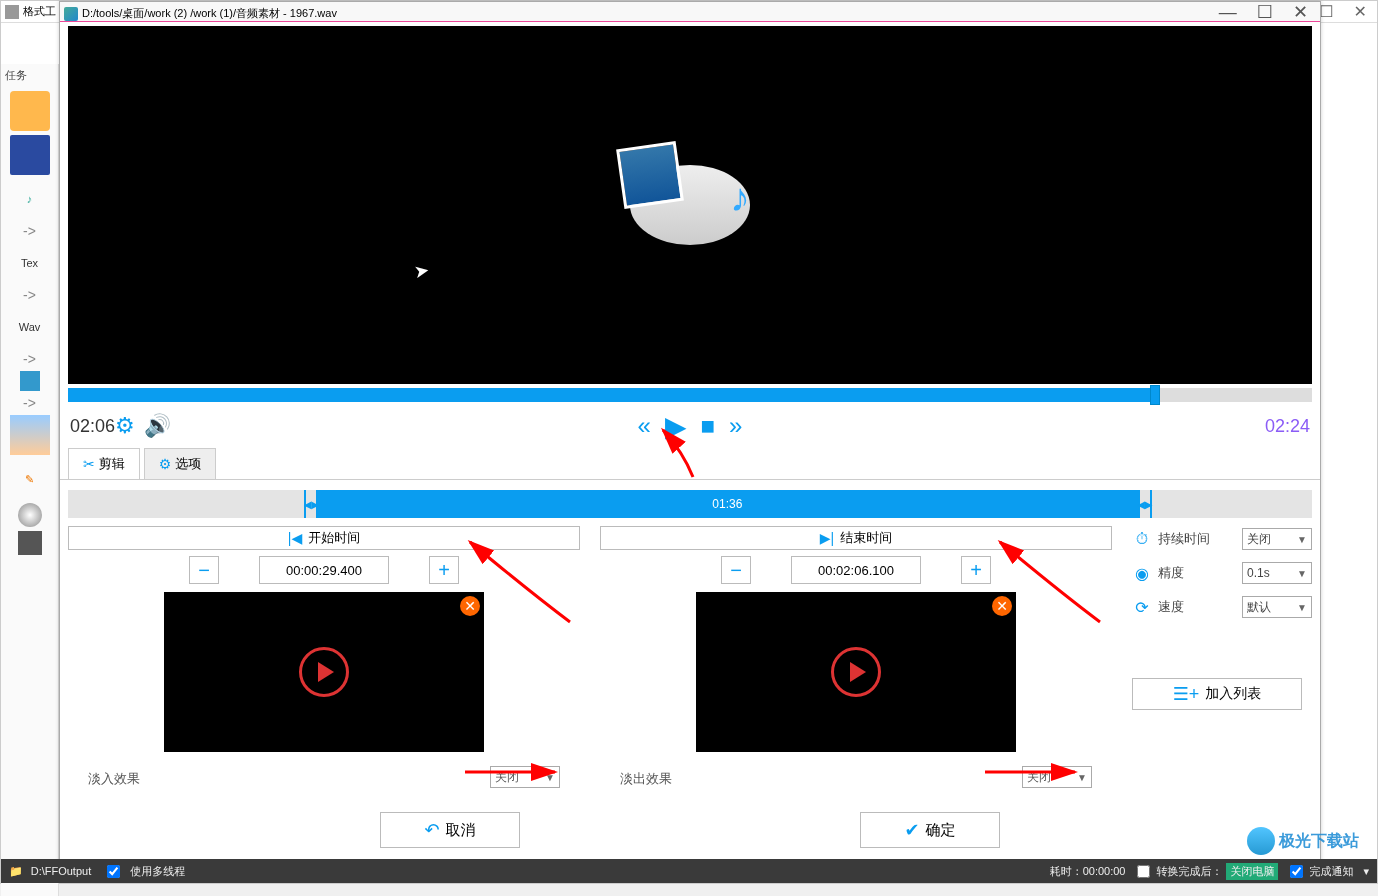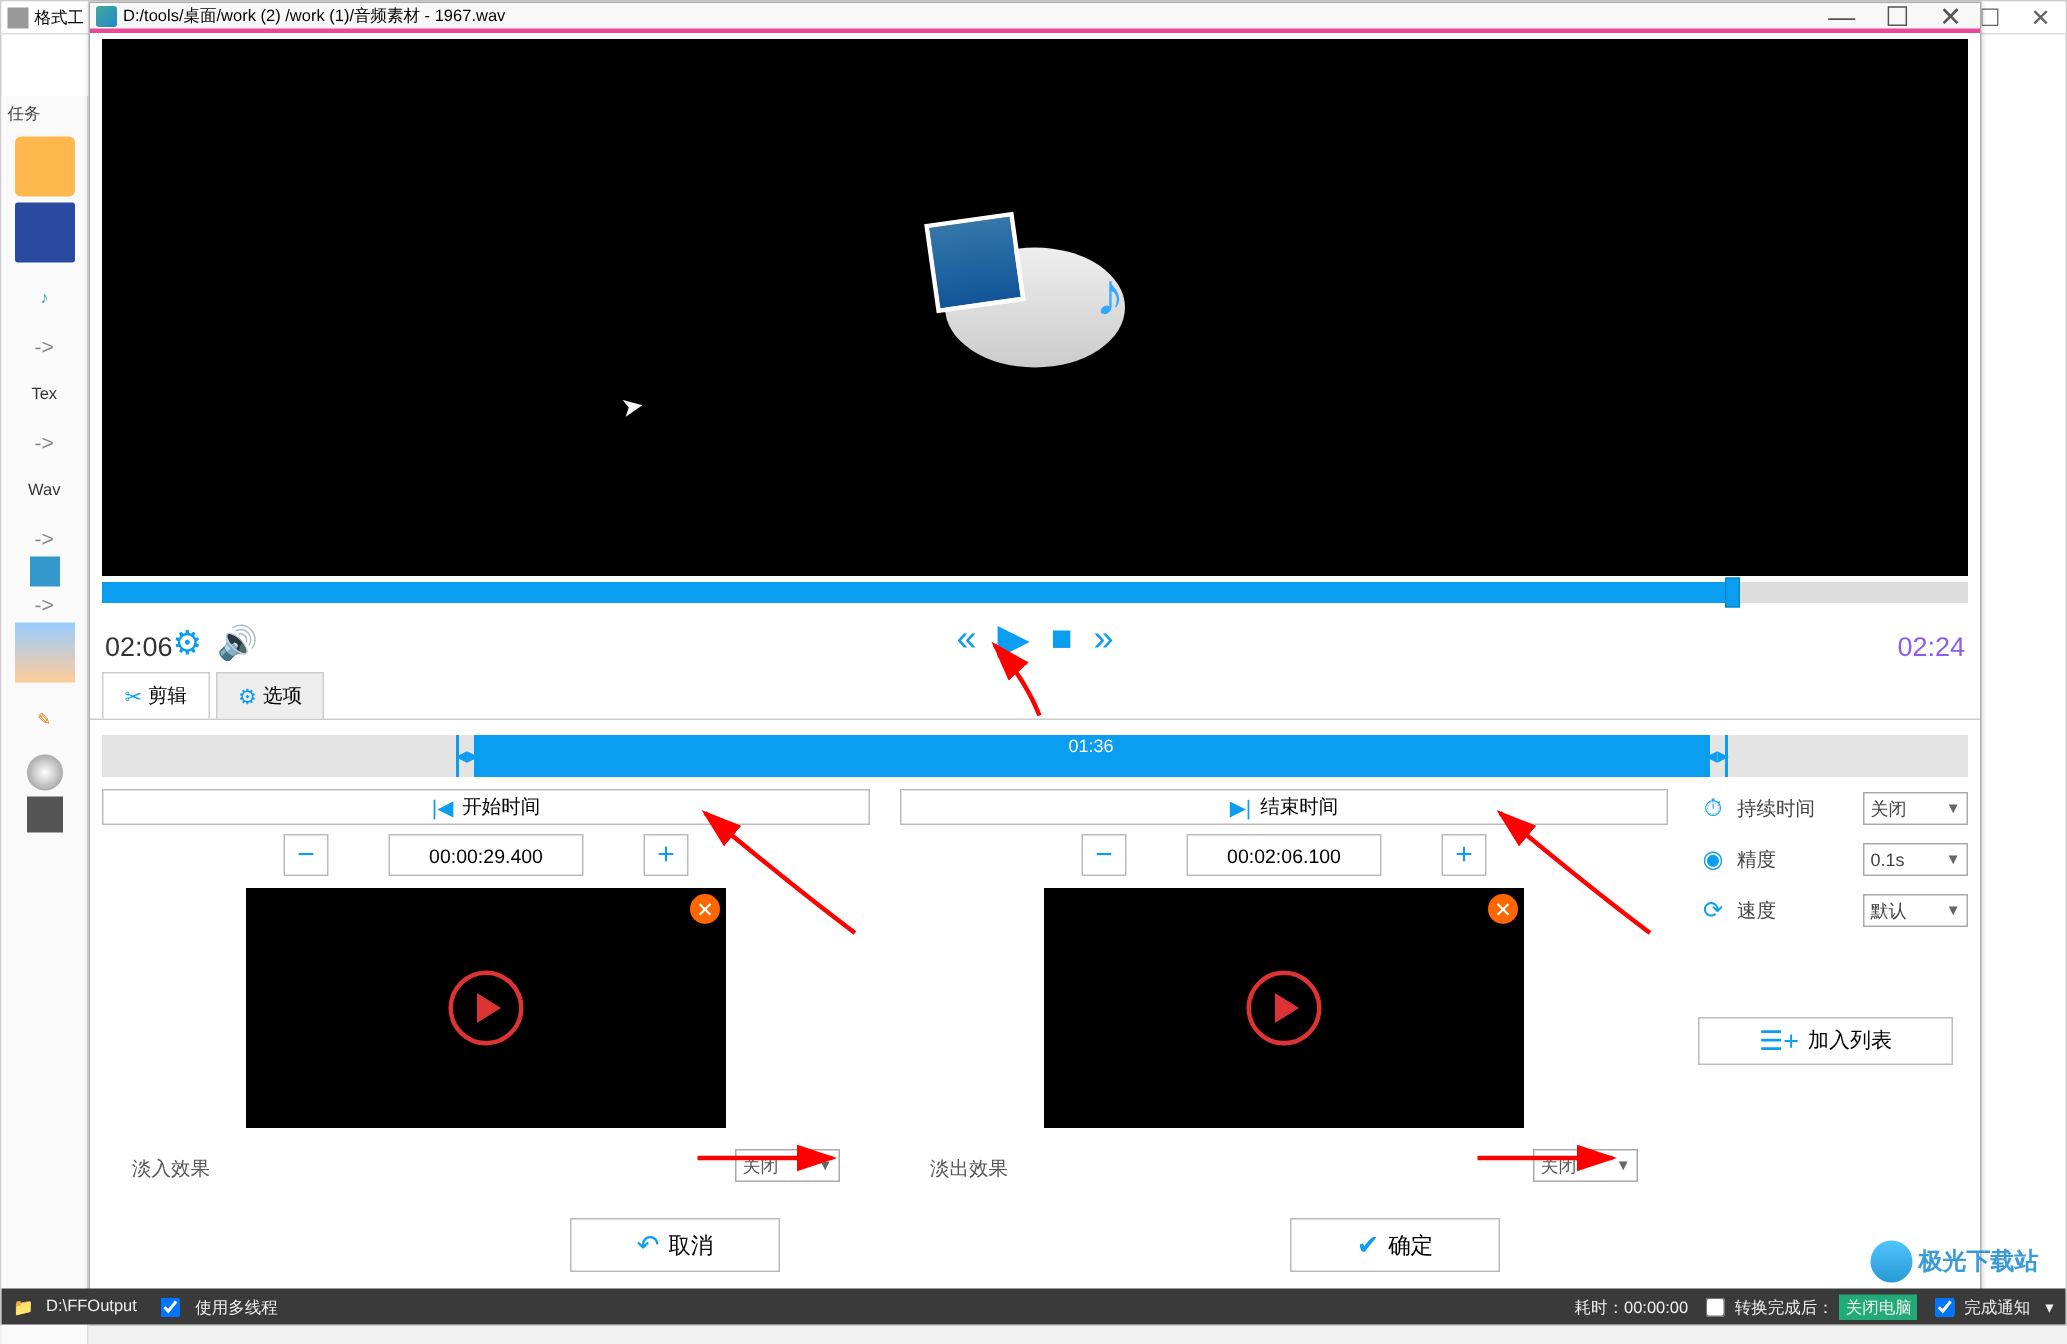--- a/index.html
+++ b/index.html
@@ -10,53 +10,53 @@
 .outer-titlebar .icon { width: 14px; height: 14px; background: #999; margin-right: 4px; }
 .outer-titlebar .controls { margin-left: auto; display: flex; gap: 8px; font-size: 16px; color: #666; }
 .outer-titlebar .controls span { cursor: pointer; padding: 0 6px; }
 
 .left-panel { position: absolute; left: 0; top: 22px; width: 58px; height: 848px; background: #fafafa; border-right: 1px solid #ddd; margin-top: 41px; }
 .left-panel .task-label { font-size: 11px; padding: 4px; color: #444; }
 .left-panel .item { width: 40px; height: 40px; margin: 4px auto; display: flex; align-items: center; justify-content: center; font-size: 11px; color: #333; }
 .left-panel .arrow { color: #888; font-size: 14px; text-align: center; margin: 4px 0; }
 
 .editor-window { position: absolute; left: 58px; top: 0; width: 1262px; height: 870px; background: #fff; border: 1px solid #aaa; box-shadow: 0 0 4px rgba(0,0,0,.2); }
-.editor-titlebar { height: 20px; display: flex; align-items: center; padding: 0 4px; font-size: 11px; background: #f8f8f8; border-bottom: 3px solid #ec4899; }
+.editor-titlebar { height: 20px; display: flex; align-items: flex-end; padding: 0 4px; font-size: 11px; background: #f8f8f8; border-bottom: 1px solid #ec4899; }
 .editor-titlebar .icon { width: 14px; height: 14px; margin-right: 4px; background: linear-gradient(135deg,#4a9,#28c); border-radius: 2px; }
 .editor-titlebar .controls { margin-left: auto; display: flex; gap: 4px; font-size: 18px; color: #555; }
 .editor-titlebar .controls span { cursor: pointer; padding: 0 8px; line-height: 18px; }
 
 .preview { margin: 4px 8px 0 8px; height: 358px; background: #000; position: relative; display: flex; align-items: center; justify-content: center; }
 .preview-placeholder { width: 160px; height: 140px; position: relative; }
 .preview-placeholder .disc { position: absolute; left: 20px; top: 30px; width: 120px; height: 80px; background: linear-gradient(#eee,#ccc); border-radius: 60px/40px; }
 .preview-placeholder .note { position: absolute; right: 20px; top: 40px; color: #3af; font-size: 40px; }
 .preview-placeholder .photo { position: absolute; left: 10px; top: 10px; width: 60px; height: 60px; background: linear-gradient(#37a,#159); border: 3px solid #fff; transform: rotate(-8deg); }
 
 .cursor { position: absolute; left: 346px; top: 234px; font-size: 18px; color: #fff; transform: rotate(-10deg); }
 
 .progress-track { margin: 4px 8px; height: 14px; background: #ddd; position: relative; }
 .progress-fill { position: absolute; left: 0; top: 0; height: 14px; background: #0a9df0; width: 87%; }
 .progress-handle { position: absolute; top: -3px; left: 87%; width: 10px; height: 20px; background: #0a9df0; border: 1px solid #08c; }
 
-.controls-row { display: flex; align-items: flex-end; padding: 4px 10px; height: 40px; }
+.controls-row { display: flex; align-items: center; padding: 4px 10px; height: 40px; }
 .time-left { font-size: 18px; color: #333; }
 .time-right { font-size: 18px; color: #8b5cf6; margin-left: auto; }
 .play-controls { position: absolute; left: 50%; transform: translateX(-50%); display: flex; gap: 14px; align-items: center; }
 .play-controls span { color: #0a9df0; font-size: 24px; cursor: pointer; }
 .play-controls .play { font-size: 28px; }
 .right-icons { display: flex; gap: 10px; align-items: center; margin-right: 18px; }
 .right-icons span { color: #0a9df0; font-size: 22px; cursor: pointer; }
 
 .tabs { display: flex; padding: 2px 8px 0 8px; border-bottom: 1px solid #ccc; gap: 4px; }
 .tab { padding: 6px 14px; background: #fff; border: 1px solid #ccc; border-bottom: none; font-size: 13px; display: flex; align-items: center; gap: 4px; cursor: pointer; }
 .tab.inactive { background: #eee; }
 .tab .ticon { color: #0a9df0; font-size: 14px; }
 
 .trim-track { margin: 10px 8px 4px 8px; height: 28px; background: #e4e4e4; position: relative; }
-.trim-fill { position: absolute; left: 20%; width: 66%; top: 0; height: 28px; background: #0a9df0; display: flex; justify-content: center; color: #fff; font-size: 12px; }
+.trim-fill { position: absolute; left: 20%; width: 66%; top: 0; height: 28px; background: #0a9df0; display: flex; align-items: center; justify-content: center; color: #fff; font-size: 12px; }
 .trim-handle { position: absolute; top: 0; width: 14px; height: 28px; background: #e4e4e4; border-left: 2px solid #0a9df0; border-right: 2px solid #0a9df0; display: flex; align-items: center; justify-content: center; color: #0a9df0; font-size: 10px; }
 .trim-handle.left { left: 19%; }
 .trim-handle.right { left: 86%; }
 
 .trim-body { display: flex; padding: 4px 8px 0 8px; gap: 20px; }
 .trim-col { flex: 1; }
 .wide-btn { width: 100%; height: 24px; border: 1px solid #bbb; background: #fff; display: flex; align-items: center; justify-content: center; gap: 6px; font-size: 13px; cursor: pointer; margin-bottom: 6px; }
 .wide-btn .arr { color: #0a9df0; font-size: 14px; }
 .pm-row { display: flex; align-items: center; justify-content: center; gap: 40px; margin-bottom: 8px; }
 .pm-btn { width: 30px; height: 28px; border: 1px solid #bbb; background: #fff; color: #0a9df0; font-size: 20px; display: flex; align-items: center; justify-content: center; cursor: pointer; }

